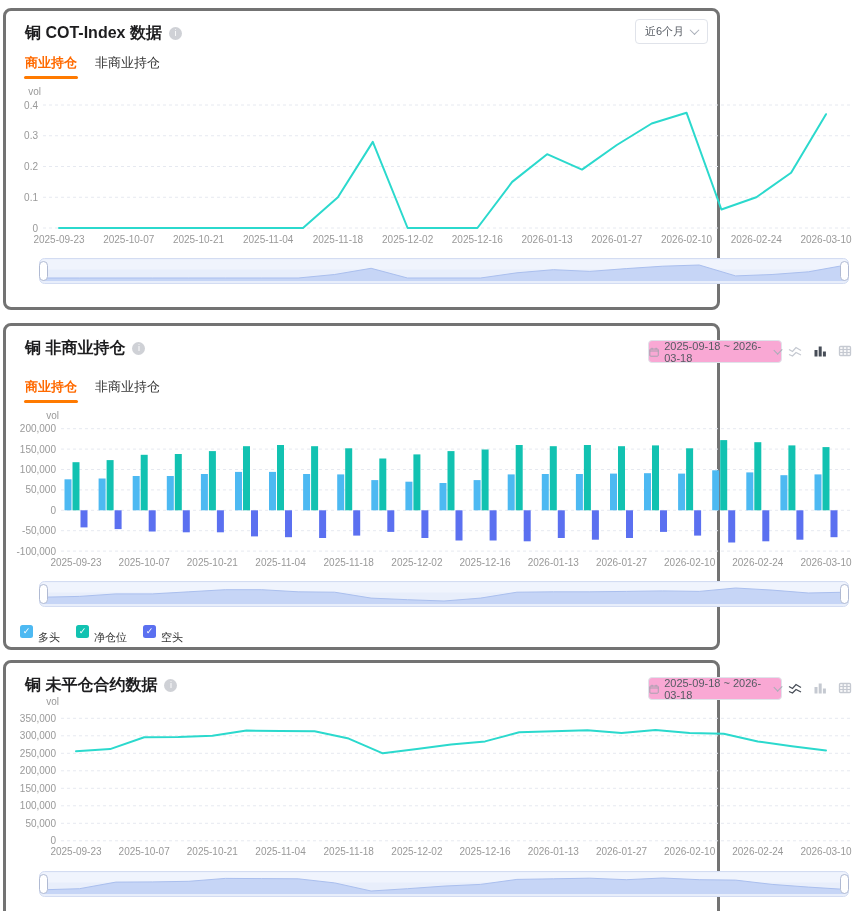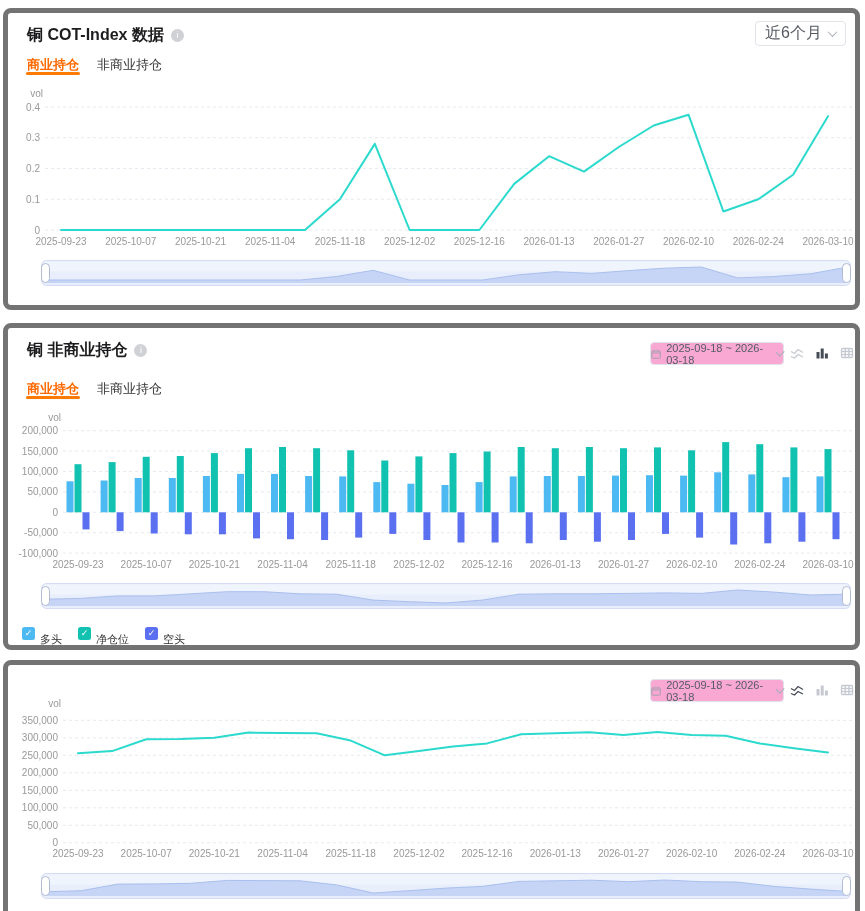--- a/index.html
+++ b/index.html
@@ -1,31 +1,31 @@
 <!DOCTYPE html>
 <html><head>
 <meta charset="utf-8">
 <style>
   html,body{margin:0;padding:0;width:865px;height:911px;overflow:hidden;background:#fff;
     font-family:"Liberation Sans","DejaVu Sans",sans-serif;position:relative;}
-  .card{position:absolute;left:3px;width:857px;background:#fff;border:5px solid #737373;border-radius:8px;box-sizing:border-box;}
+  .card{position:absolute;left:3px;width:717px;background:#fff;border:3px solid #737373;border-radius:8px;box-sizing:border-box;}
   #card1{top:8px;height:302px;}
   #card2{top:323px;height:327px;}
   #card3{top:660px;height:265px;}
   .card-title{position:absolute;left:19px;top:12px;font-size:16px;font-weight:bold;color:#1d1d1f;display:flex;align-items:center;gap:7px;}
   .info{width:13px;height:13px;border-radius:50%;background:#cfd1d6;color:#fff;font-size:9px;line-height:13px;text-align:center;font-weight:normal;}
   .info::before{content:"i";}
   .tabs{position:absolute;left:19px;display:flex;gap:18px;}
   #card1 .tabs{top:43px;}
   #card2 .tabs{top:52px;}
-  .tab{font-size:13px;color:#333;padding-bottom:1px;position:relative;cursor:pointer;}
+  .tab{font-size:13px;color:#333;padding-bottom:7px;position:relative;cursor:pointer;}
   .tab.active{color:#ff6a00;font-weight:bold;}
   .tab.active::after{content:"";position:absolute;left:-1px;right:-1px;bottom:0;height:3px;background:#ff7a00;border-radius:2px;}
   .select{position:absolute;right:9px;top:8px;height:23px;border:1px solid #e0e3ea;border-radius:4px;
-    display:flex;align-items:center;gap:7px;padding:0 9px;font-size:16px;color:#565b63;background:#fff;}
+    display:flex;align-items:center;gap:7px;padding:0 9px;font-size:11px;color:#565b63;background:#fff;}
   .picker{position:absolute;left:642px;top:14px;width:134px;height:23px;border:1px solid #e0e3ea;border-radius:4px;
     display:flex;align-items:center;justify-content:center;gap:5px;font-size:11px;color:#565b63;background:#f9a8d4;box-sizing:border-box;}
   .chev{width:6px;height:6px;border-right:1.4px solid #a9aeb8;border-bottom:1.4px solid #a9aeb8;transform:rotate(45deg) translate(-1px,-1px);}
   .cicons{position:absolute;left:782px;top:18px;display:flex;gap:11px;}
   .ic{cursor:pointer;}
   .ic polyline,.ic line,.ic rect.s{stroke:#c5c9d1;fill:none;stroke-width:1.3;}
   .ic rect.f{fill:#c5c9d1;}
   .ic.active polyline,.ic.active line,.ic.active rect.s{stroke:#474d57;}
   .ic.active rect.f{fill:#474d57;}
   .chart,.slider{position:absolute;left:0;}
@@ -242,20 +242,24 @@
         <span class="llabel">净仓位</span>
       </div>
       <div class="litem">
         <span class="cb" style="background: rgb(91, 112, 240);">✓</span>
         <span class="llabel">空头</span>
       </div>
     </div>
 </div>
 
 <div class="card" id="card3">
+  <div class="card-title">
+    <span>铜 未平仓合约数据</span>
+    <span class="info"></span>
+  </div>
   <div class="picker">
     <svg width="12" height="12" viewBox="0 0 12 12">
       <rect x="1" y="2.5" width="10" height="8.5" rx="1" fill="none" stroke="#9aa0aa"></rect>
       <line x1="1" y1="4.8" x2="11" y2="4.8" stroke="#9aa0aa"></line>
       <line x1="3.6" y1="1" x2="3.6" y2="3" stroke="#9aa0aa"></line>
       <line x1="8.4" y1="1" x2="8.4" y2="3" stroke="#9aa0aa"></line>
     </svg>
     <span>2025-09-18 ~ 2026-03-18</span>
     <span class="chev"></span>
   </div>

